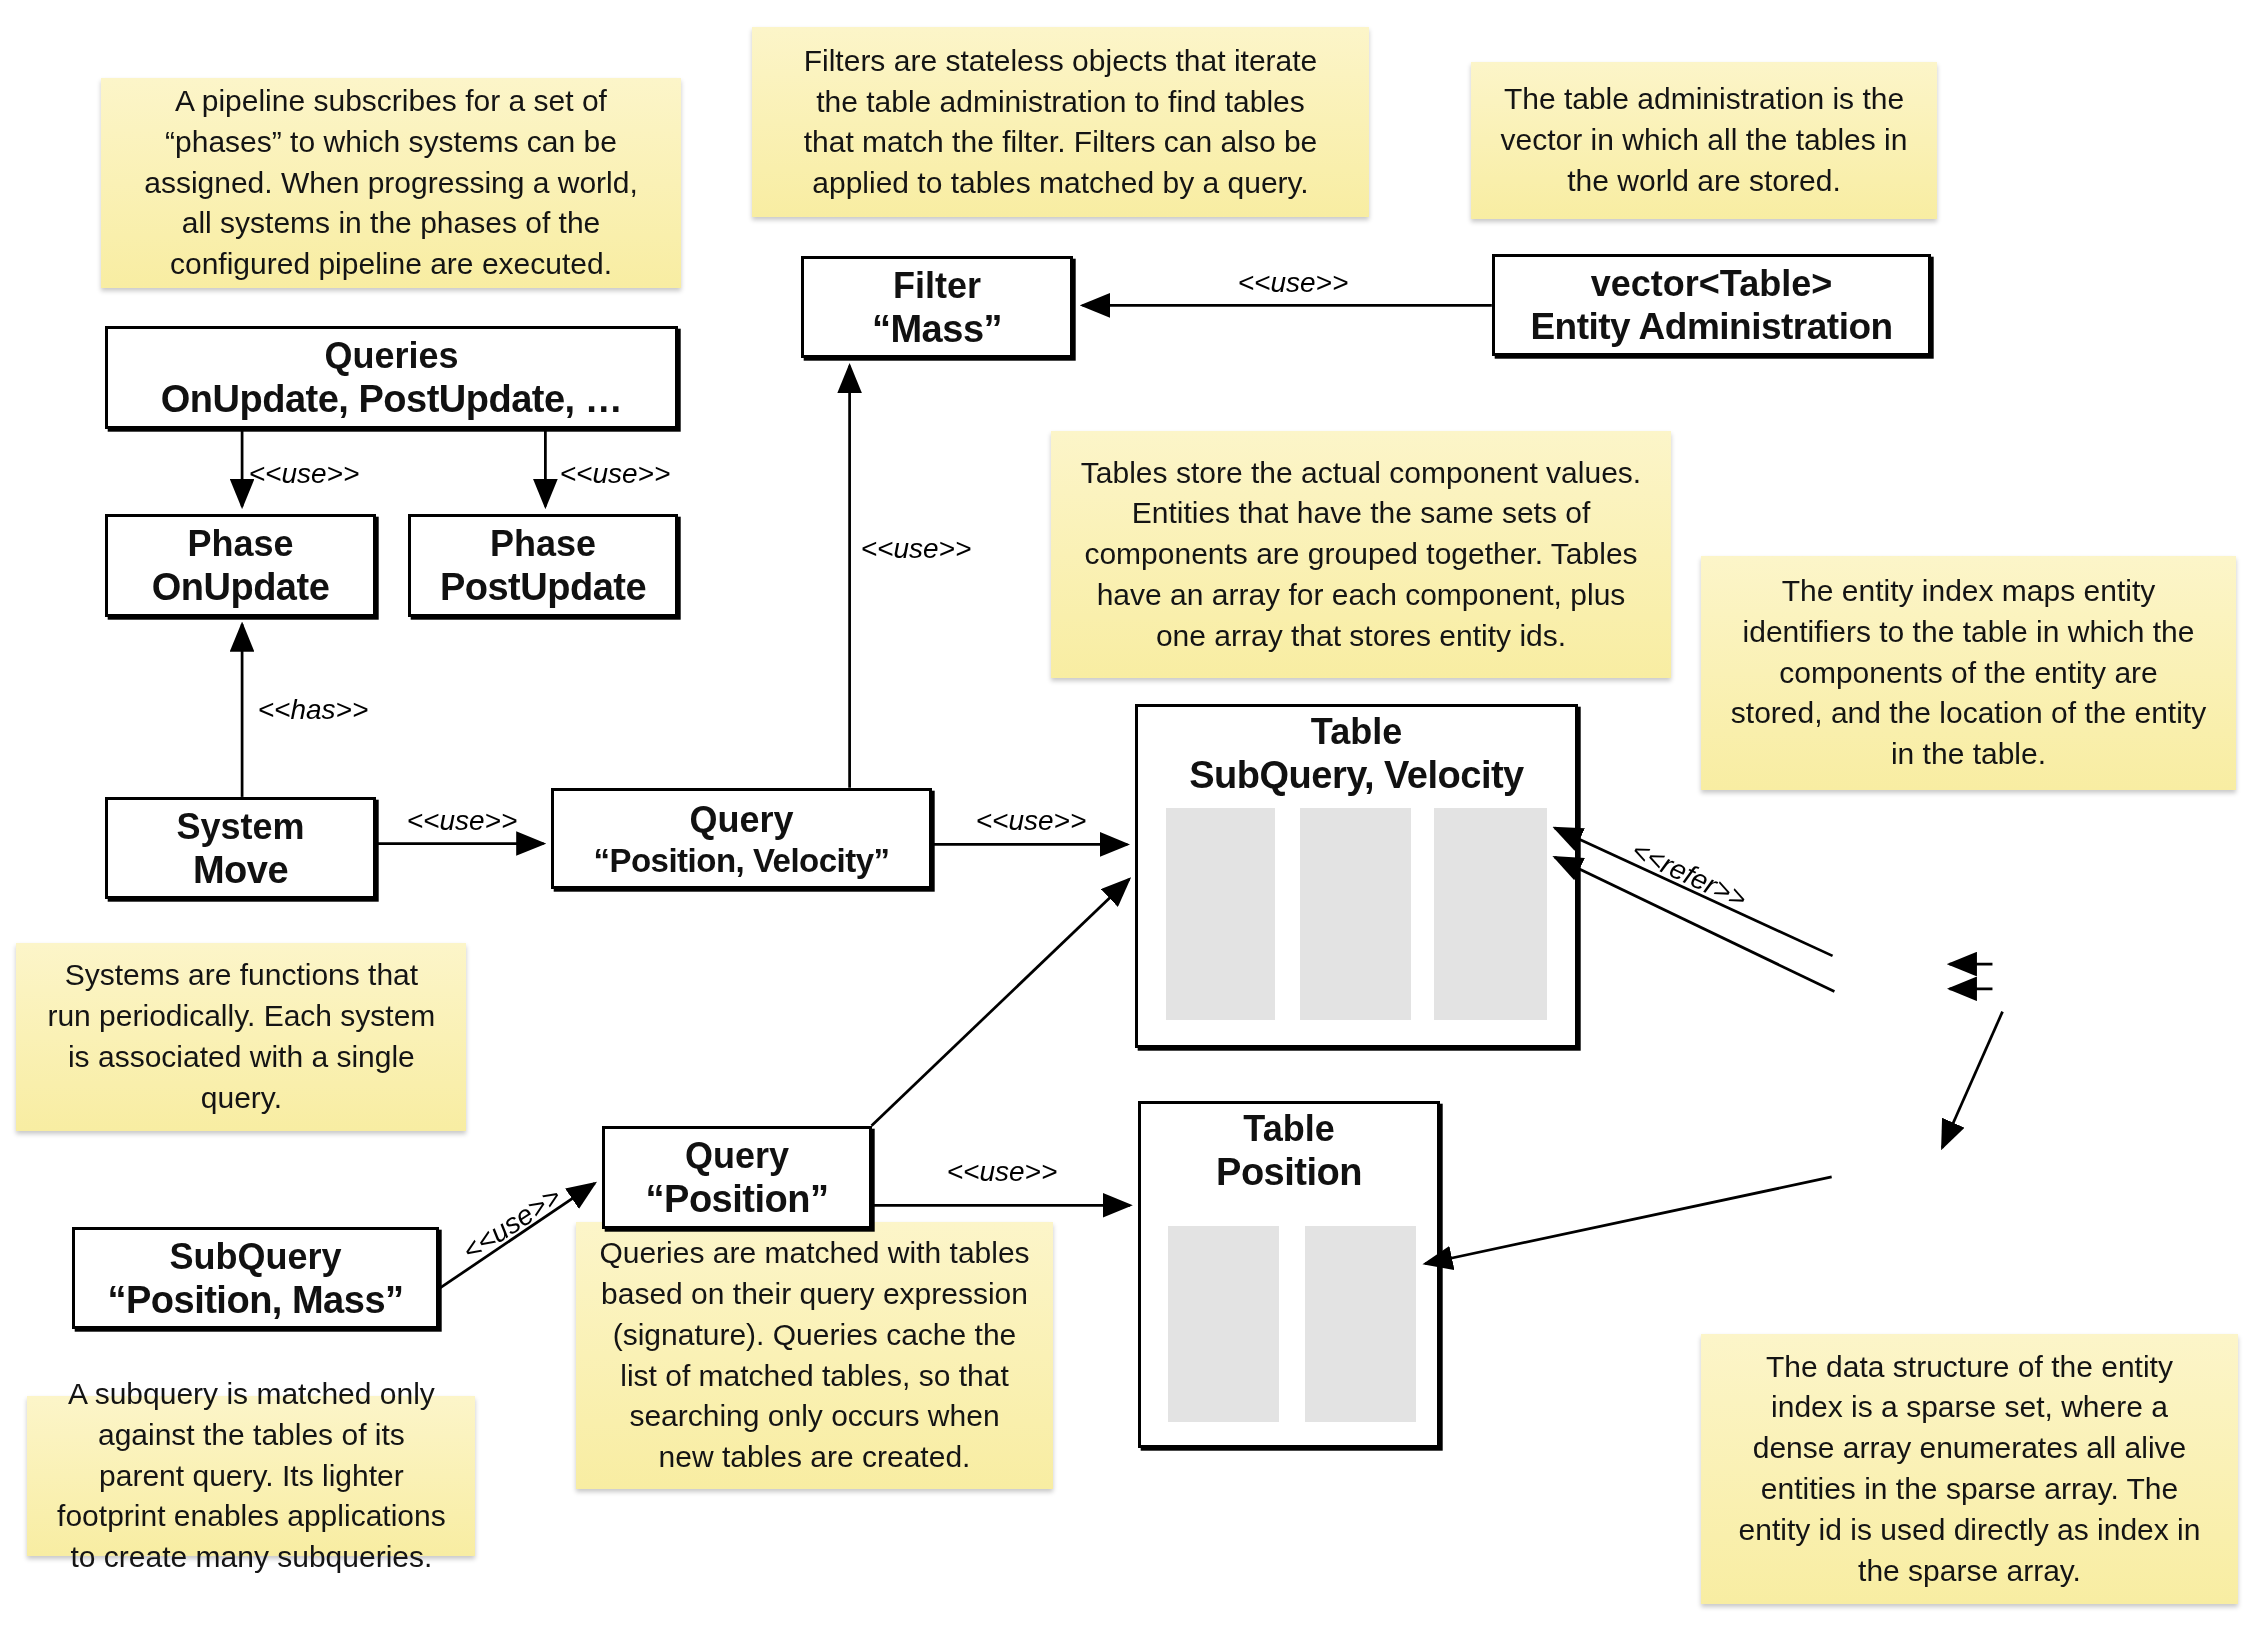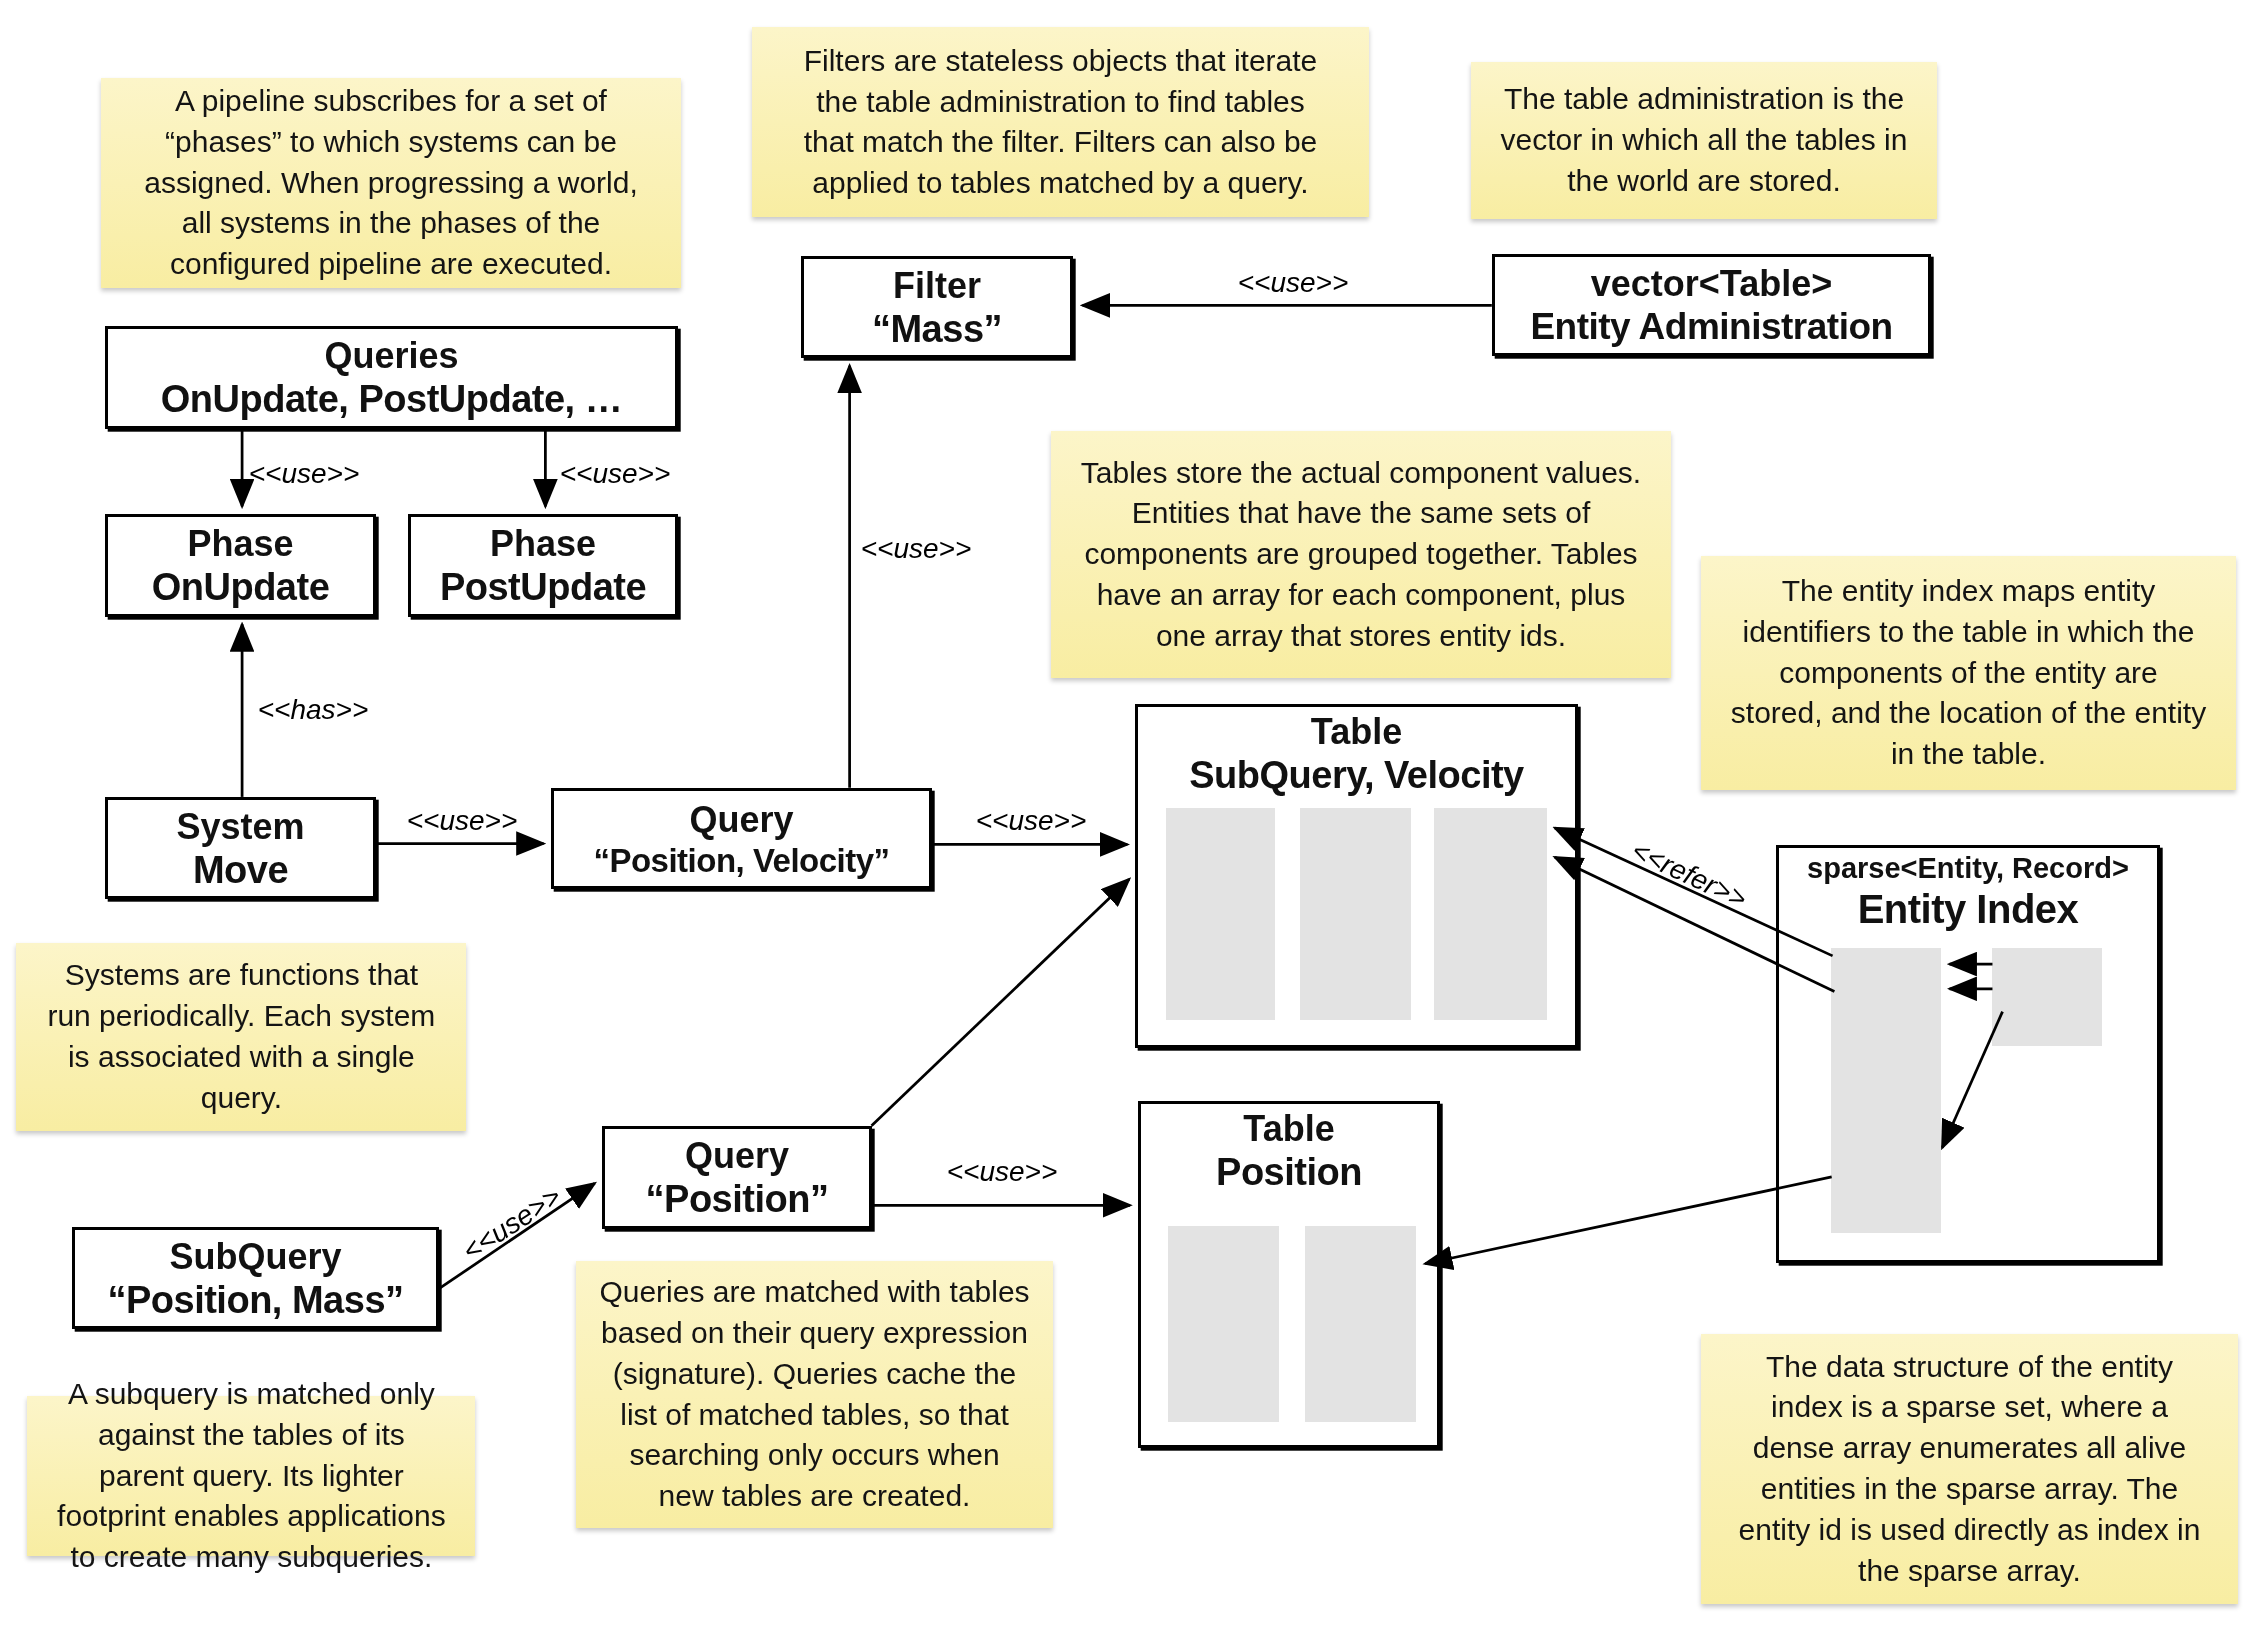--- a/index.html
+++ b/index.html
@@ -70,21 +70,21 @@
 identifiers to the table in which the
 components of the entity are
 stored, and the location of the entity
 in the table.</div>
 
   <div class="note" style="left:16.4px;top:943px;width:450px;height:188px">Systems are functions that
 run periodically. Each system
 is associated with a single
 query.</div>
 
-  <div class="note" style="left:576px;top:1261px;width:477px;height:267px">Queries are matched with tables
+  <div class="note" style="left:576px;top:1222px;width:477px;height:267px">Queries are matched with tables
 based on their query expression
 (signature). Queries cache the
 list of matched tables, so that
 searching only occurs when
 new tables are created.</div>
 
   <div class="note" style="left:27.4px;top:1396px;width:448px;height:160px">A subquery is matched only
 against the tables of its
 parent query. Its lighter
 footprint enables applications
@@ -150,26 +150,20 @@
   <div class="box" style="left:602px;top:1126px;width:270px;height:103px">
     <div class="box-title">Query</div>
     <div class="box-subtitle">“Position”</div>
   </div>
 
   <div class="box" style="left:72px;top:1227px;width:367px;height:102px">
     <div class="box-title">SubQuery</div>
     <div class="box-subtitle">“Position, Mass”</div>
   </div>
 
-  <div class="box table-box" style="left:1776px;top:845px;width:384px;height:418px">
-    <div class="box-title s32">sparse&lt;Entity, Record&gt;</div>
-    <div class="box-subtitle s44">Entity Index</div>
-    <div class="gray-rect" style="left:52px;top:100px;width:110px;height:285px"></div>
-    <div class="gray-rect" style="left:213px;top:100px;width:110px;height:98px"></div>
-  </div>
 
   <svg class="wires" width="2251" height="1645" viewBox="0 0 2464 1800">
     <defs>
       <marker id="ah" markerWidth="11" markerHeight="9" refX="10" refY="4.5" orient="auto">
         <path d="M0,0 L11,4.5 L0,9 z" fill="#000"></path>
       </marker>
     </defs>
 
     <line x1="1633" y1="334" x2="1185" y2="334" marker-end="url(#ah)"></line>
 

